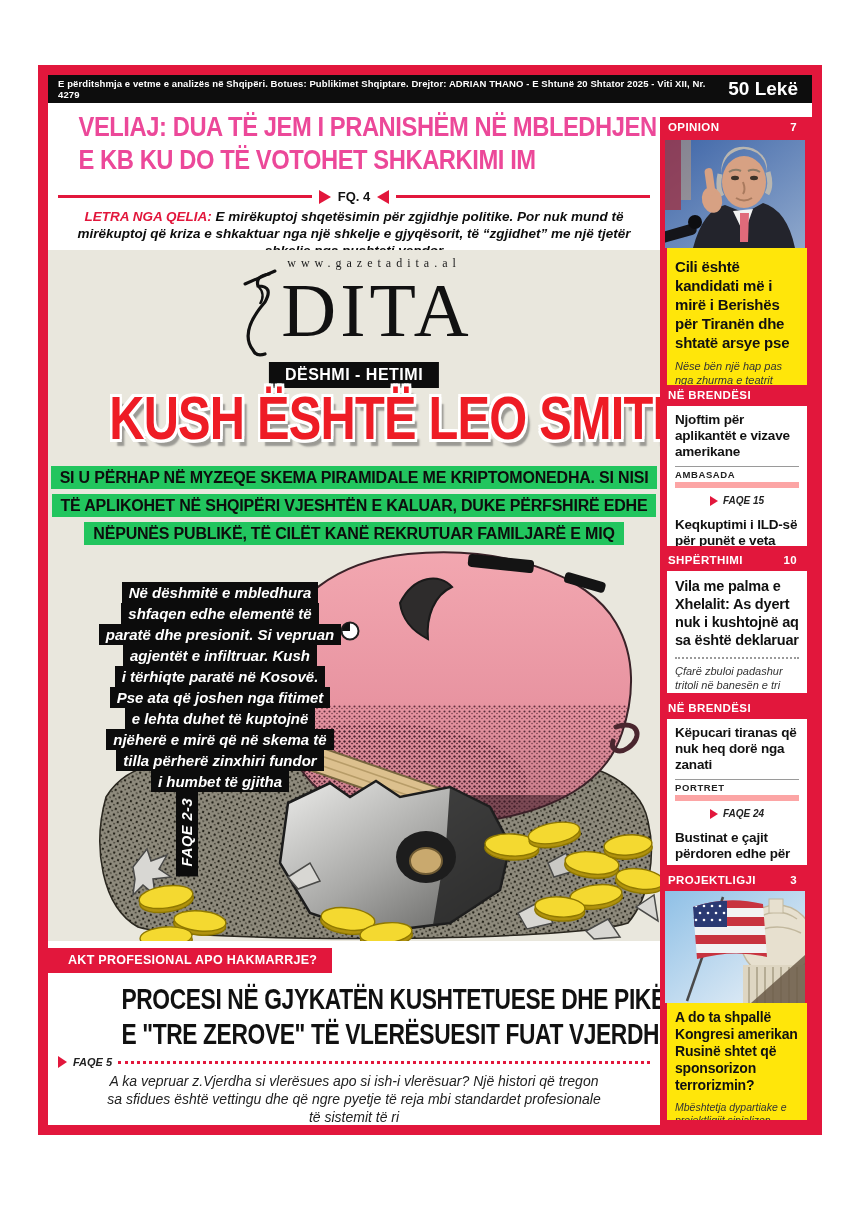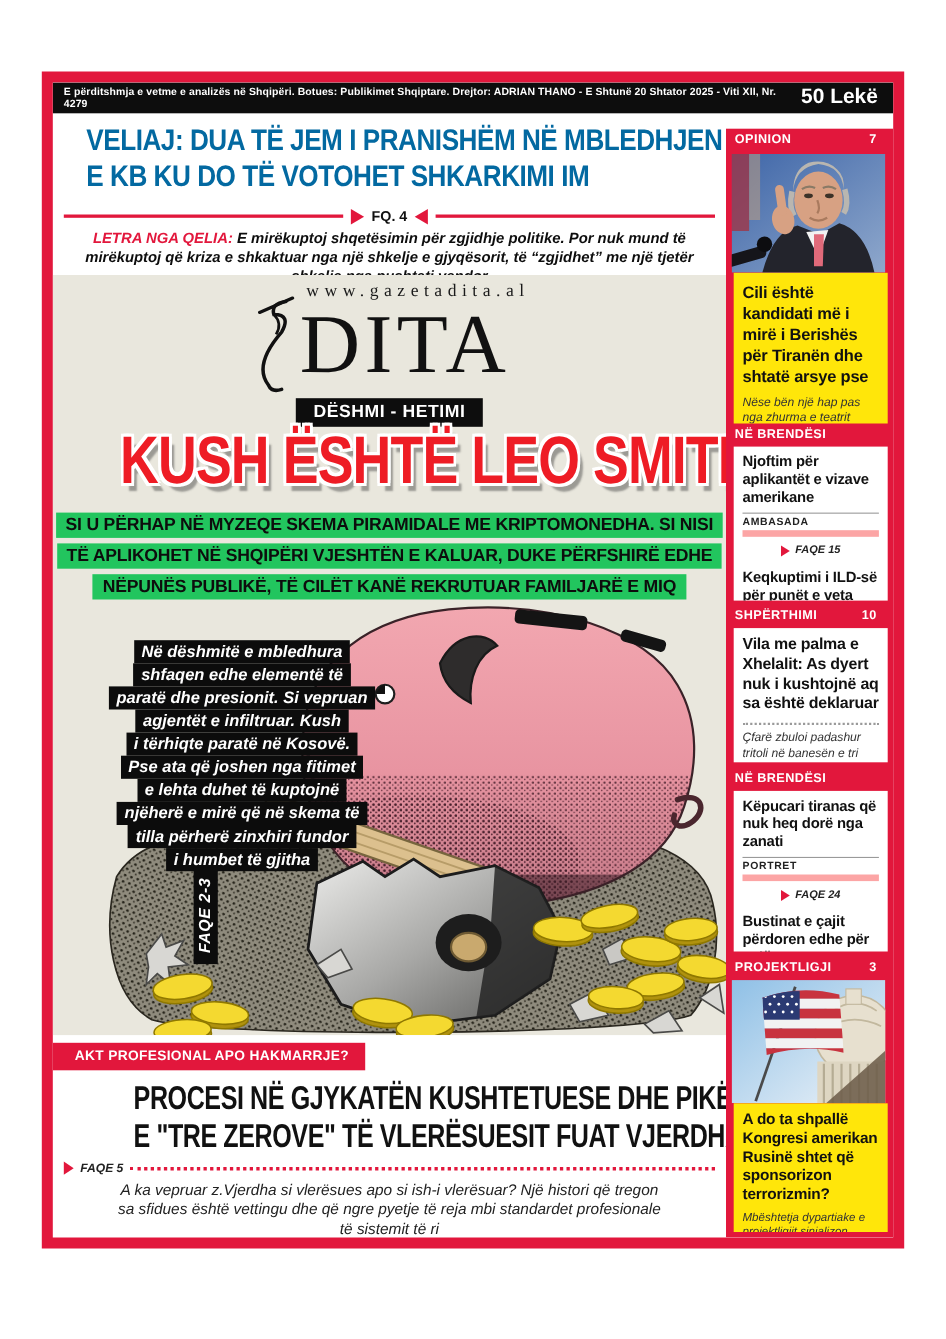--- a/index.html
+++ b/index.html
@@ -7,37 +7,37 @@
   .canvas { position:relative; width:860px; height:1217px; background:#ffffff; overflow:hidden; }
   .frame { position:absolute; left:38px; top:65px; width:784px; height:1070px; background:#e2173c; }
   .inner { position:absolute; left:10px; top:10px; width:764px; height:1050px; background:#ffffff; overflow:hidden; }
 
   
   .infobar { position:absolute; left:0; top:0; width:764px; height:28px; background:#0d0d0d; color:#fff; display:flex; align-items:center; }
   .infobar .info { font-size:9.5px; font-weight:700; padding-left:10px; flex:1; letter-spacing:0.1px; }
   .infobar .price { font-size:19px; font-weight:700; padding-right:14px; }
 
   
-  .h1-block { position:absolute; left:0; top:36px; width:508px; text-align:center; color:#0369a1; }
+  .h1-block { position:absolute; left:0; top:36px; width:508px; text-align:center; color:#ec4899; }
   .h1-line { display:block; white-space:nowrap; font-weight:900; font-size:27px; line-height:33px; letter-spacing:-0.5px; transform:scaleX(0.88); transform-origin:50% 50%; }
   .divider { position:absolute; left:10px; top:114px; width:592px; display:flex; align-items:center; gap:7px; }
   .divider .line { flex:1; height:3px; background:#e2173c; }
   .tri-r { width:0; height:0; border-left:12px solid #e2173c; border-top:7px solid transparent; border-bottom:7px solid transparent; }
   .tri-l { width:0; height:0; border-right:12px solid #e2173c; border-top:7px solid transparent; border-bottom:7px solid transparent; }
   .divider .fq { font-size:13px; font-weight:700; color:#111; }
   .kicker { position:absolute; left:26px; top:133px; width:560px; text-align:center; font-style:italic; font-weight:700; font-size:13.5px; line-height:17px; color:#0d0d0d; }
   .kicker .lbl { color:#e2173c; }
 
   
   .panel { position:absolute; left:0; top:175px; width:612px; height:691px; background:#e9e7dd; }
   .logo-wrap { position:absolute; top:6px; left:0; width:100%; display:flex; justify-content:center; }
   .logo-inner { display:flex; align-items:flex-start; }
   .logo-mark { margin-top:10px; margin-right:2px; }
   .logo-col { text-align:left; }
-  .logo-url { font-family:"Liberation Serif", serif; font-size:16px; letter-spacing:5px; color:#1a1a1a; padding-left:6px; }
+  .logo-url { font-family:"Liberation Serif", serif; font-size:12px; letter-spacing:5px; color:#1a1a1a; padding-left:6px; }
   .logo-name { font-family:"Liberation Serif", serif; font-size:76px; line-height:78px; letter-spacing:4px; color:#111; }
   .badge { position:absolute; top:112px; left:50%; transform:translateX(-50%); background:#0d0d0d; color:#fff; font-weight:800; font-size:16px; letter-spacing:0.5px; padding:4px 16px; }
   .mainhead { position:absolute; top:136px; width:100%; text-align:center; }
   .mainhead span { display:block; white-space:nowrap; font-weight:900; font-size:61px; line-height:64px; letter-spacing:-1px; color:#ee1c25; transform:scaleX(0.8); transform-origin:50% 50%;
     text-shadow:-3px -3px 0 #fff, 3px -3px 0 #fff, -3px 3px 0 #fff, 3px 3px 0 #fff, 0 -3px 0 #fff, 0 3px 0 #fff, -3px 0 0 #fff, 3px 0 0 #fff, 6px 7px 2px rgba(60,60,60,0.45); }
   .ychips { position:absolute; top:216px; width:100%; text-align:center; }
   .ychip { display:table; margin:0 auto 5px; background:#22c55e; color:#0d0d0d; font-weight:800; font-size:16px; line-height:19px; padding:2px 9px; letter-spacing:-0.2px; }
   .illu { position:absolute; left:0; top:295px; width:612px; height:396px; }
   .excerpt { position:absolute; left:28px; top:332px; width:288px; text-align:center; z-index:3; }
   .exline { display:table; margin:0 auto; background:#0c0c0c; color:#fff; font-style:italic; font-weight:700; font-size:15px; line-height:17px; padding:2px 7px; white-space:nowrap; }

